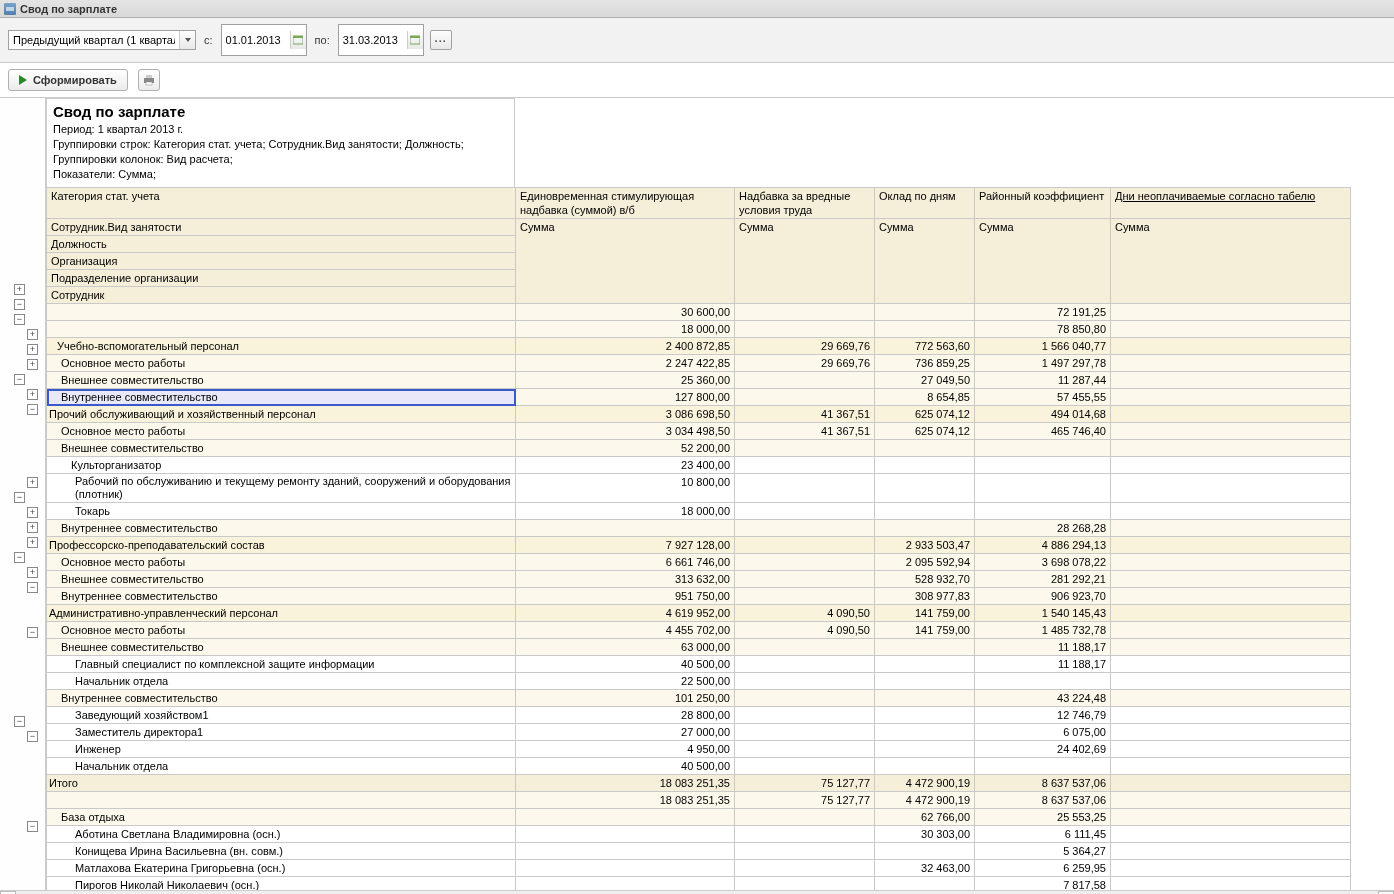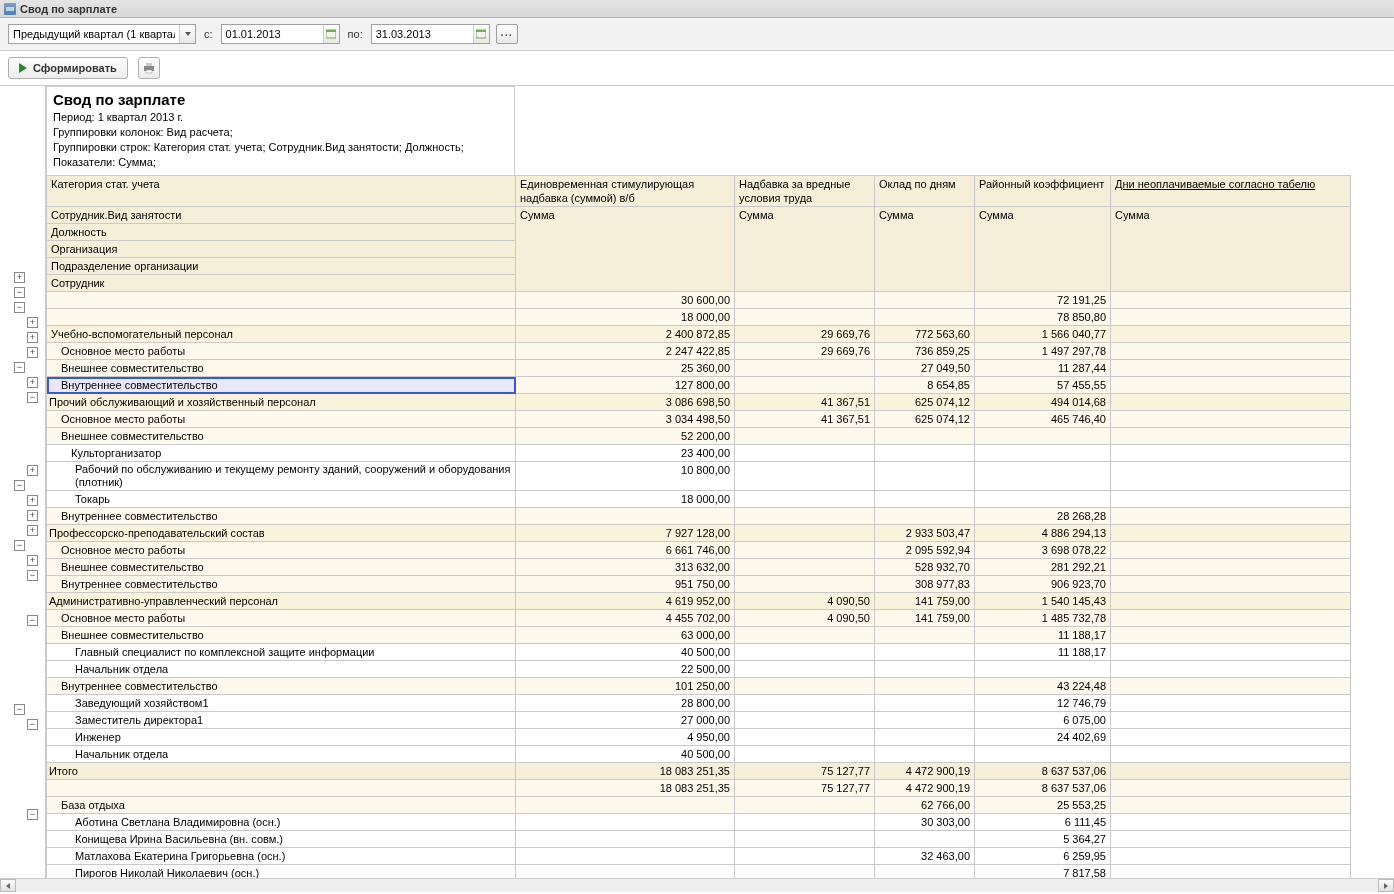--- a/index.html
+++ b/index.html
@@ -11,21 +11,21 @@
   .titlebar-icon::after { content:""; position:absolute; left:2px; top:4px; width:8px; height:4px; background:#fff; opacity:.6; }
   .titlebar-text { font-weight: bold; font-size: 11px; color: #333; }
   
   
   .toolbar { background: #f2f2f2; border-bottom: 1px solid #ccc; padding: 6px 8px; display: flex; align-items: center; gap: 6px; }
   .period-combo { display: inline-flex; align-items: center; background: #fff; border: 1px solid #a0a0a0; height: 20px; }
   .period-combo input { border: none; outline: none; font-size: 11px; padding: 2px 4px; width: 170px; background:#fff; }
   .combo-btn { width: 16px; height: 18px; border-left: 1px solid #ccc; display: flex; align-items: center; justify-content: center; cursor: pointer; background:linear-gradient(#fdfdfd,#e8e8e8); }
   .combo-btn::after { content: ""; border-left: 3px solid transparent; border-right: 3px solid transparent; border-top: 4px solid #555; }
   .tb-label { font-size: 11px; color: #333; padding: 0 2px; }
-  .date-field { display:inline-flex; align-items:center; border:1px solid #a0a0a0; background:#fff; height:20px;gap:33px;}
+  .date-field { display:inline-flex; align-items:center; border:1px solid #a0a0a0; background:#fff; height:32px;}
   .date-field input { border: none; outline:none; font-size: 11px; padding: 2px 4px; width: 68px; }
   .cal-btn { width:16px; height:18px; border-left:1px solid #ccc; display:flex; align-items:center; justify-content:center; cursor:pointer; background:linear-gradient(#fdfdfd,#e8e8e8);}
   .cal-btn svg { width:10px; height:10px; }
   .dots-btn { width:22px; height:20px; border:1px solid #a0a0a0; background:linear-gradient(#fdfdfd,#e8e8e8); border-radius:2px; display:flex; align-items:center; justify-content:center; cursor:pointer;}
   .dots-btn span { letter-spacing:1px; font-weight:bold; color:#555; position:relative; top:-2px;}
   
   
   .actionbar { background: #fff; border-bottom: 1px solid #ccc; padding: 6px 8px; display: flex; align-items: center; gap: 10px; }
   .form-btn { display:inline-flex; align-items:center; gap:6px; border:1px solid #b0b0b0; background:linear-gradient(#fefefe,#ececec); border-radius:3px; padding: 4px 10px; cursor:pointer; font-weight:bold; color:#333;}
   .play-icon { width:0; height:0; border-top:5px solid transparent; border-bottom:5px solid transparent; border-left:8px solid #2a8a2a;}
@@ -139,22 +139,22 @@
       <div class="toggle" style="left: 27px; top: 484px;">−</div>
       <div class="toggle" style="left: 27px; top: 529px;">−</div>
       <div class="toggle" style="left: 14px; top: 618px;">−</div>
       <div class="toggle" style="left: 27px; top: 633px;">−</div>
       <div class="toggle" style="left: 27px; top: 723px;">−</div>
     </div>
   <div class="report">
     <div class="info">
       <div class="title">Свод по зарплате</div>
       <div class="line">Период: 1 квартал 2013 г.</div>
+      <div class="line">Группировки строк: Категория стат. учета; Сотрудник.Вид занятости; Должность;</div>
       <div class="line">Группировки колонок: Вид расчета;</div>
-      <div class="line">Группировки строк: Категория стат. учета; Сотрудник.Вид занятости; Должность;</div>
       <div class="line">Показатели: Сумма;</div>
     </div>
     <table class="grid">
       <colgroup>
         <col style="width:469px">
           <col style="width:219px">
           <col style="width:140px">
           <col style="width:100px">
           <col style="width:136px">
           <col style="width:240px">
@@ -198,21 +198,21 @@
           </tr>
           <tr class="row-cream">
             <td style="padding-left: 2px;"></td>
             <td class="num">18 000,00</td>
             <td class="num"></td>
             <td class="num"></td>
             <td class="num">78 850,80</td>
             <td class="num"></td>
           </tr>
           <tr class="row-cream2">
-            <td style="padding-left: 4px;">Учебно-вспомогательный персонал</td>
+            <td style="padding-left: 10px;">Учебно-вспомогательный персонал</td>
             <td class="num">2 400 872,85</td>
             <td class="num">29 669,76</td>
             <td class="num">772 563,60</td>
             <td class="num">1 566 040,77</td>
             <td class="num"></td>
           </tr>
           <tr class="row-cream">
             <td style="padding-left: 14px;">Основное место работы</td>
             <td class="num">2 247 422,85</td>
             <td class="num">29 669,76</td>

